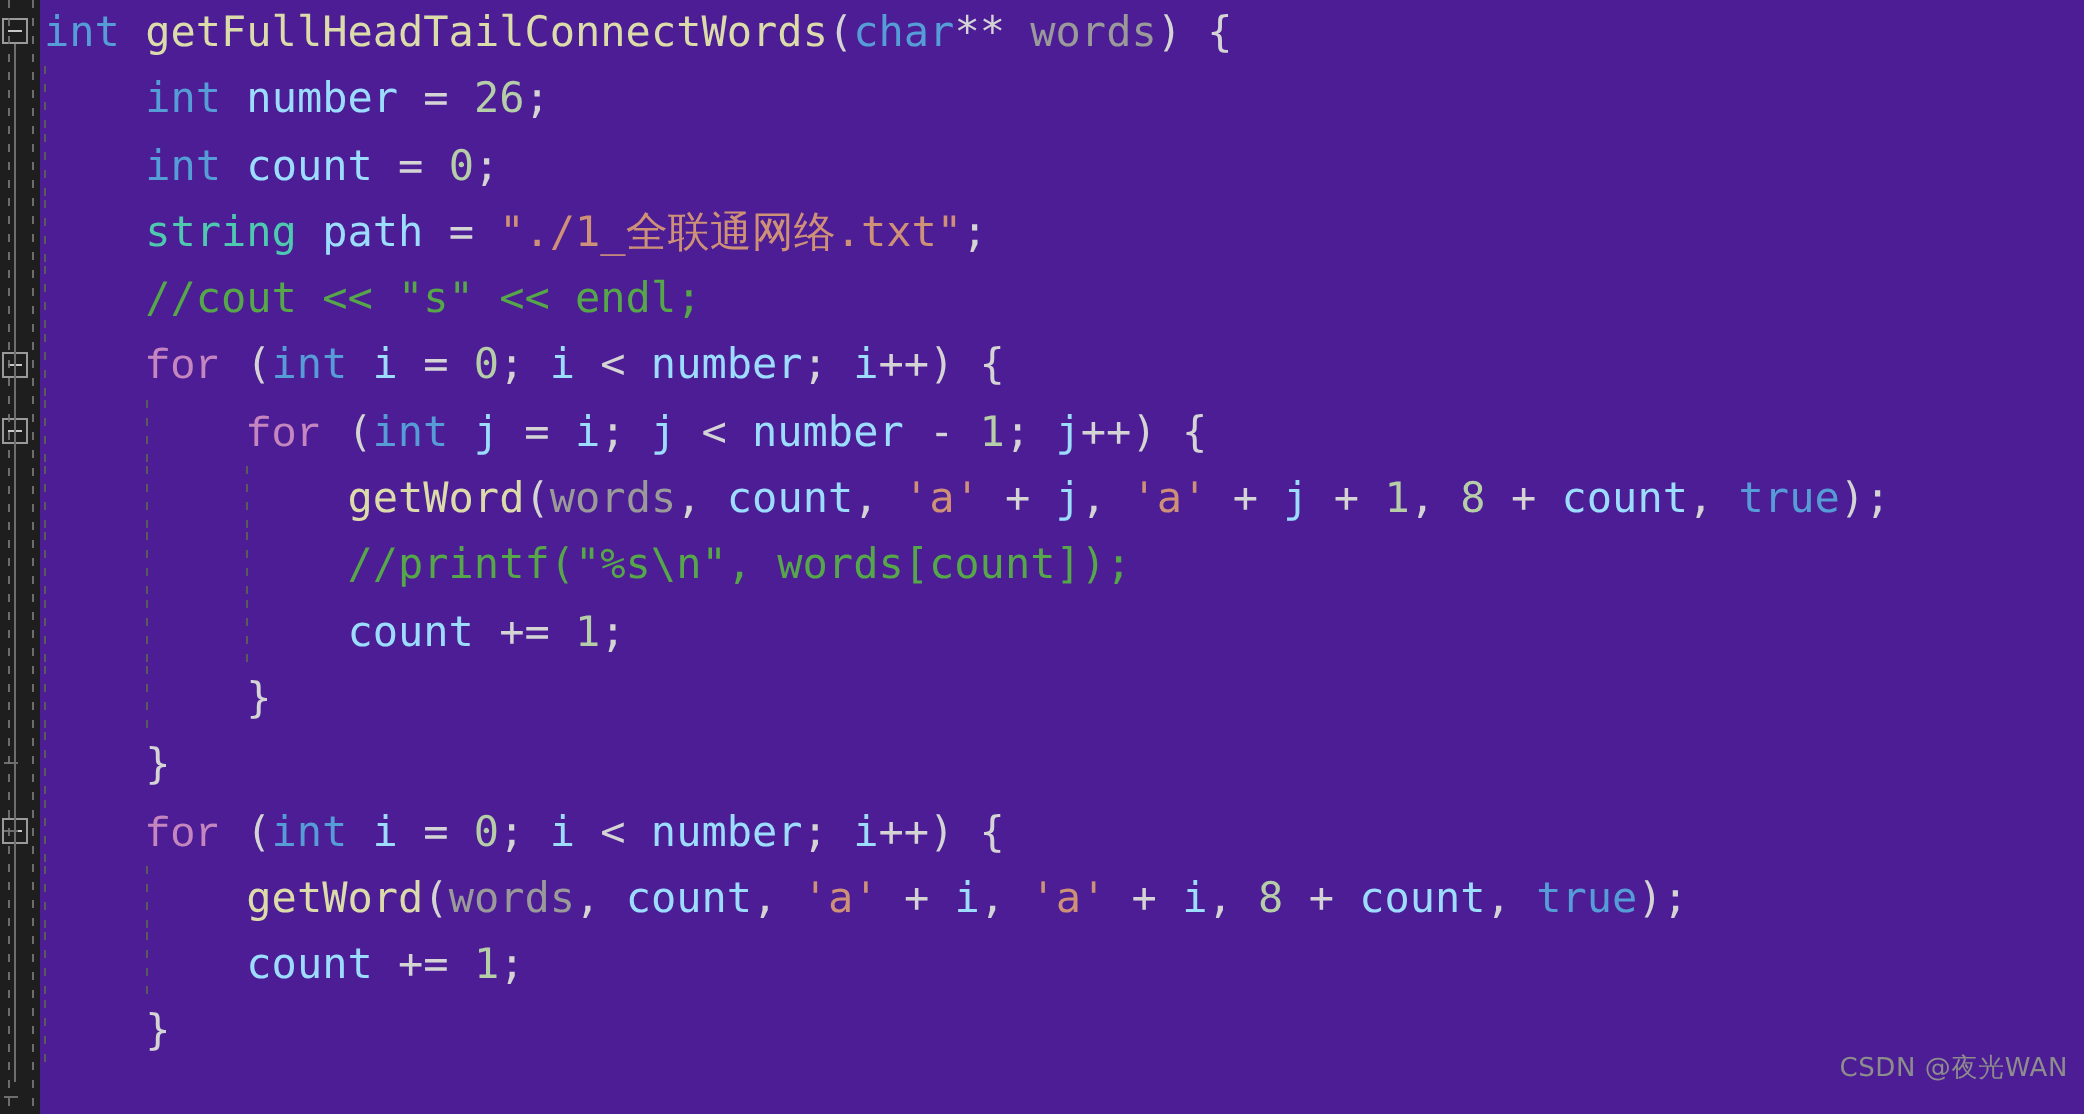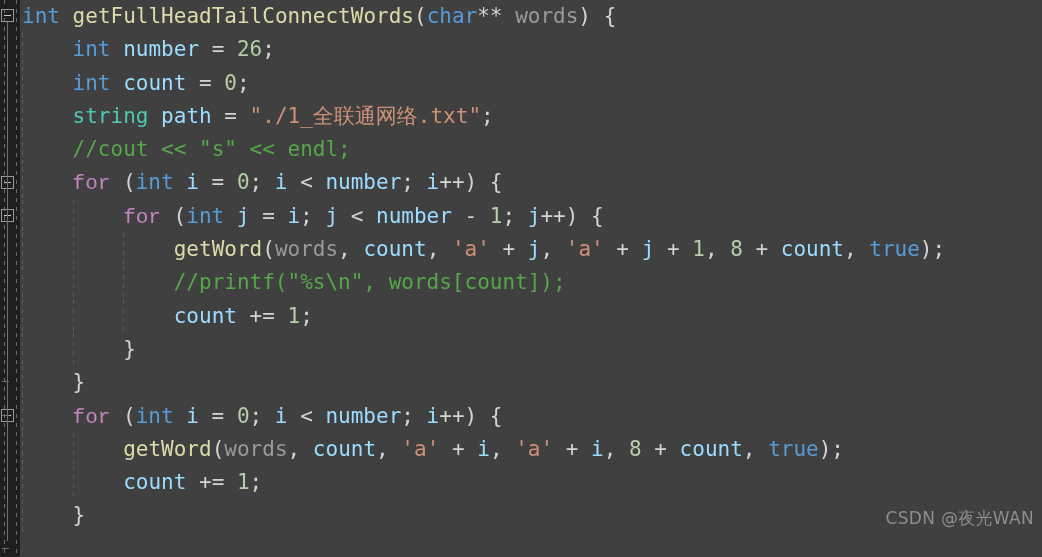--- a/index.html
+++ b/index.html
@@ -4,21 +4,21 @@
 <style>
   html, body {
     margin: 0;
     padding: 0;
     background: #1e1e1e;
   }
   #editor {
     position: relative;
     width: 1042px;
     height: 557px;
-    background: #404040;
+    background: #4c1d95;
     overflow: hidden;
     font-family: "DejaVu Sans Mono", "Liberation Mono", monospace;
     font-size: 21px;
     line-height: 33.3px;
     letter-spacing: 0px;
   }
 
   
   .gutter {
     position: absolute;
@@ -108,23 +108,23 @@
   .param   { color: #9a9a9a; }  
   .num     { color: #b5cea8; }  
   .str     { color: #ce9178; }  
   .cmt     { color: #56a64a; }  
   .punc    { color: #d4d4d4; }  
 
   
   .watermark {
     position: absolute;
     right: 8px;
-    bottom: 22px;
+    bottom: 6px;
     font-family: "DejaVu Sans", "Liberation Sans", sans-serif;
-    font-size: 17px;
+    font-size: 13px;
     color: #8d8d8d;
     letter-spacing: 0.3px;
     user-select: none;
   }
 </style>
 </head>
 <body>
 
 <div id="editor">
 

